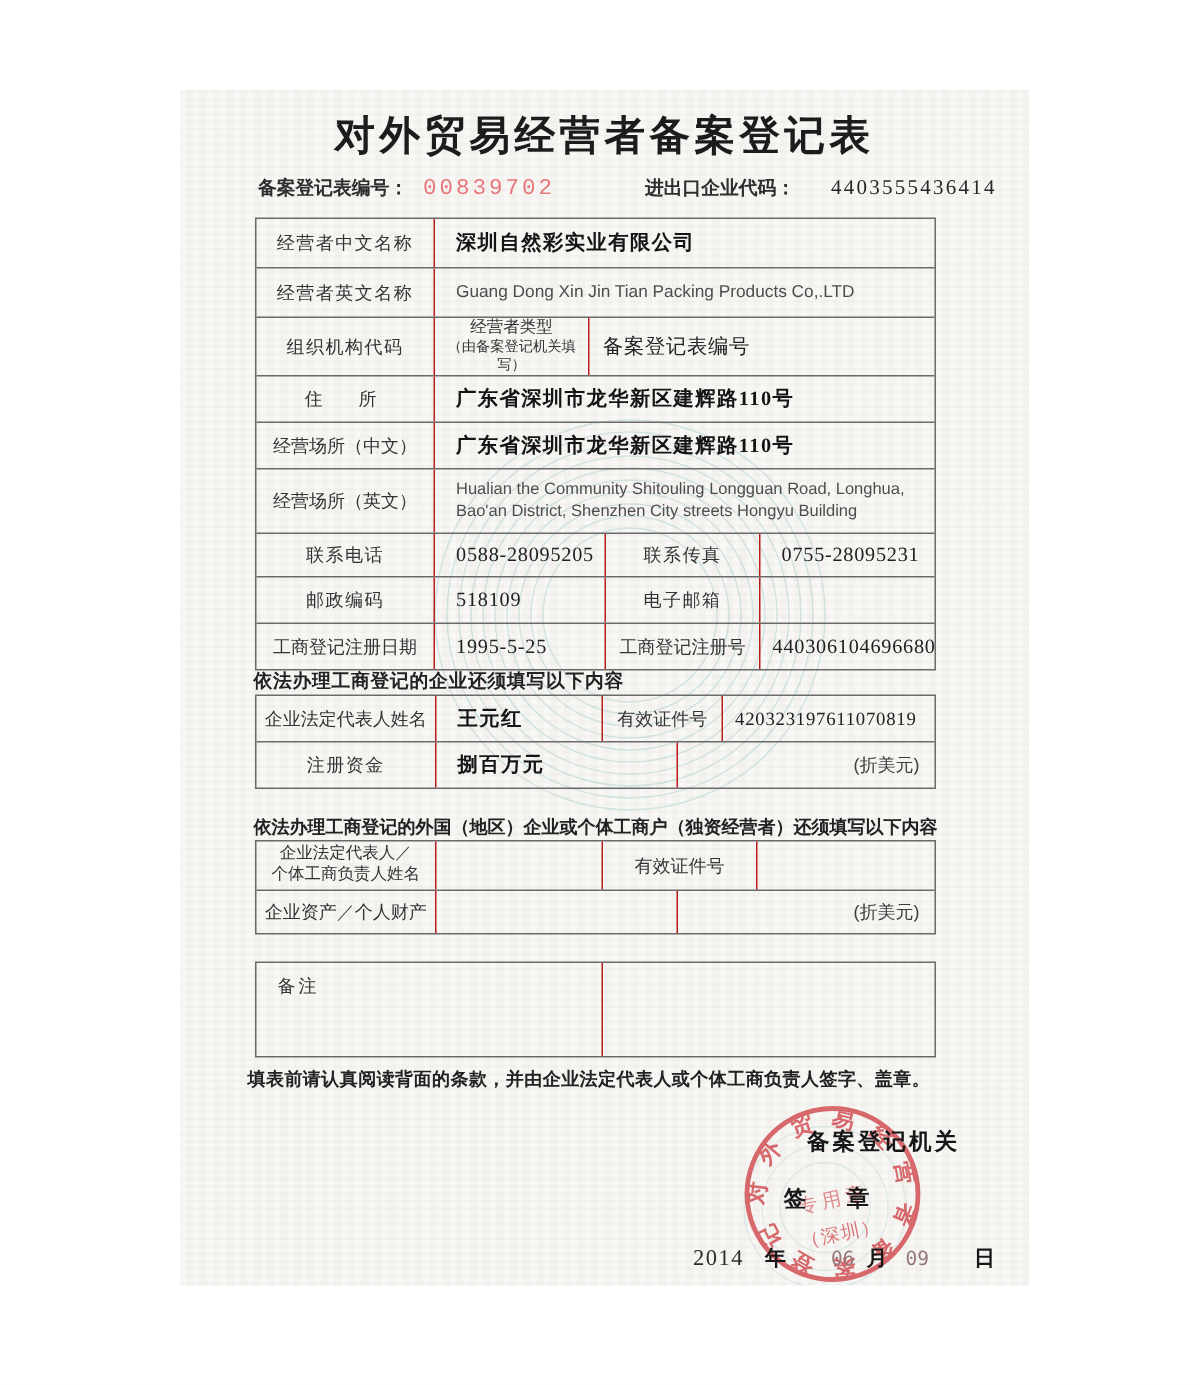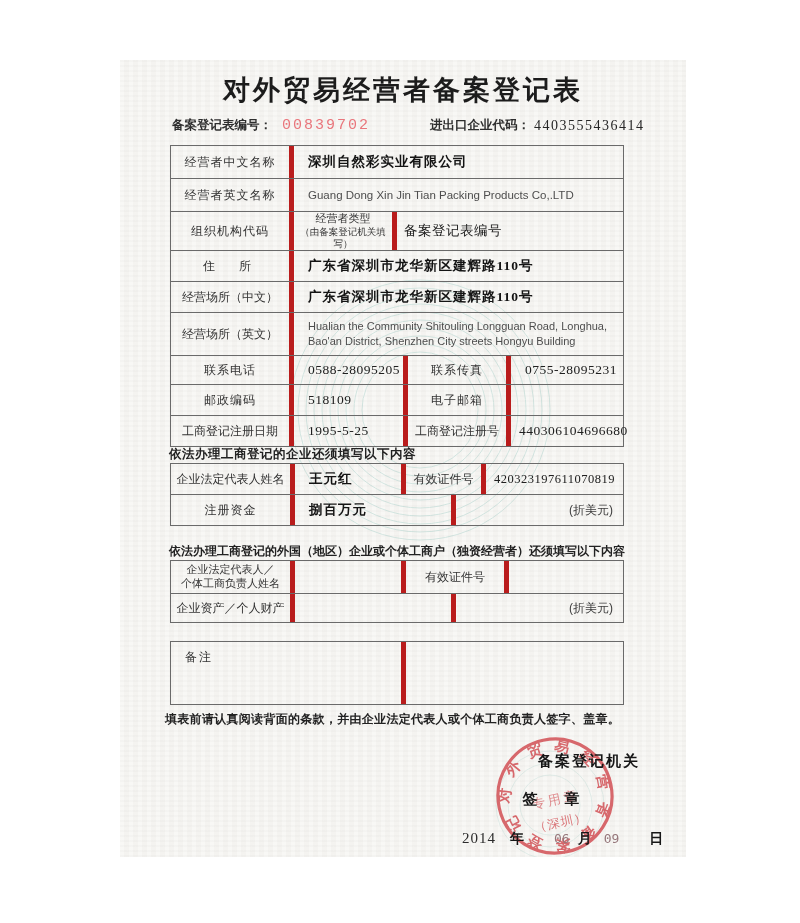--- a/index.html
+++ b/index.html
@@ -10,27 +10,27 @@
            repeating-linear-gradient(0deg, rgba(0,0,0,0.015) 0 2px, rgba(255,255,255,0.02) 2px 5px),
            repeating-linear-gradient(90deg, rgba(255,255,255,0.25) 0 4px, rgba(0,0,0,0.008) 4px 9px);}
   .wm{position:absolute;left:120px;top:60px;pointer-events:none;}
   .title{position:absolute;left:120px;top:72px;width:566px;text-align:center;
          font-size:27px;font-weight:bold;letter-spacing:3px;color:#1c1c1c;}
   .meta-left{position:absolute;left:172px;top:117px;display:flex;align-items:center;}
   .meta-right{position:absolute;left:430px;top:117px;display:flex;align-items:center;}
   .meta-lab{font-size:12.5px;font-weight:bold;color:#2e2e2e;}
   .form-no{margin-left:10px;font-family:"Liberation Mono",monospace;font-size:15px;
            letter-spacing:2px;color:#e9767c;}
-  .code-val{margin-left:4px;font-family:"Liberation Serif",serif;font-size:14px;
+  .code-val{margin-left:24px;font-family:"Liberation Serif",serif;font-size:14px;
             letter-spacing:1.5px;color:#262626;}
   .tbl{position:absolute;left:170px;width:454px;border:1px solid #6a6a6a;box-sizing:border-box;}
   .trow{display:flex;}
   .trow + .trow{border-top:1px solid #6a6a6a;}
   .c{box-sizing:border-box;display:flex;align-items:center;min-height:100%;}
-  .c + .c{border-left:5px solid #b91c1c;}
+  .c + .c{border-left:1px solid #b91c1c;}
   .lab{justify-content:center;text-align:center;font-size:12px;color:#333;letter-spacing:1px;}
   .lab2{flex-direction:column;justify-content:center;line-height:1.25;letter-spacing:0;}
   .val{padding-left:14px;}
   .val-cn{font-family:"Liberation Serif",serif;font-weight:bold;font-size:13.5px;color:#141414;letter-spacing:1px;}
   .val-num{font-family:"Liberation Serif",serif;font-size:13.5px;color:#202020;letter-spacing:.5px;}
   .val-en{font-size:11px;color:#4d4d4d;line-height:1.35;flex-direction:column;align-items:flex-start;justify-content:center;}
   .usd{justify-content:flex-end;padding-right:10px;font-size:12px;color:#3d3d3d;}
   .sec-h{position:absolute;left:169px;font-weight:bold;color:#222;white-space:nowrap;}
   .note{position:absolute;left:165px;top:711px;font-size:12px;font-weight:bold;color:#222;white-space:nowrap;letter-spacing:.3px;}
   .auth{position:absolute;left:468px;top:752px;width:172px;text-align:right;

